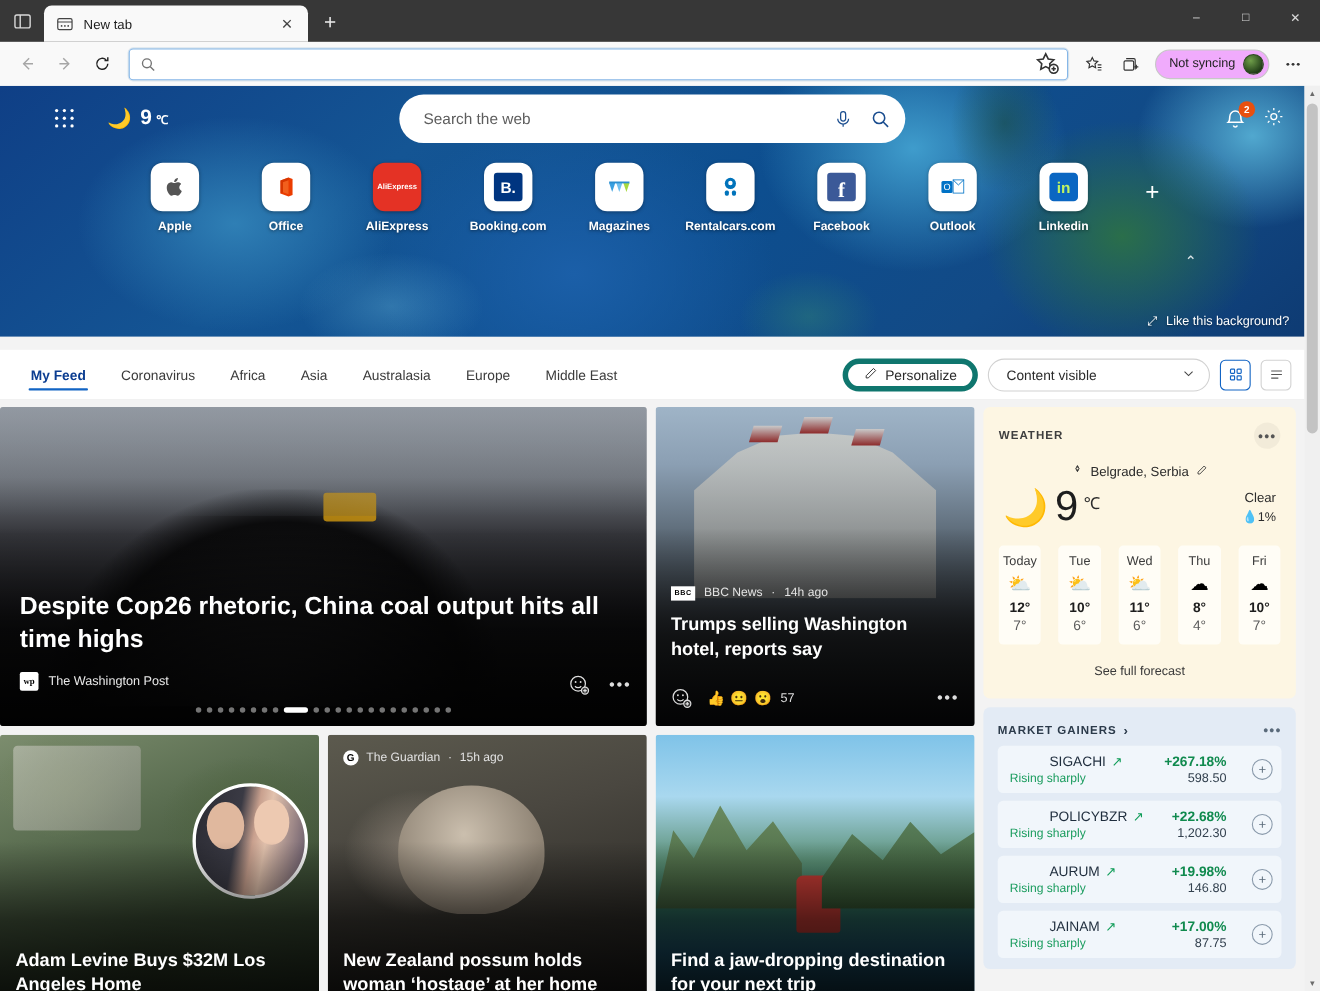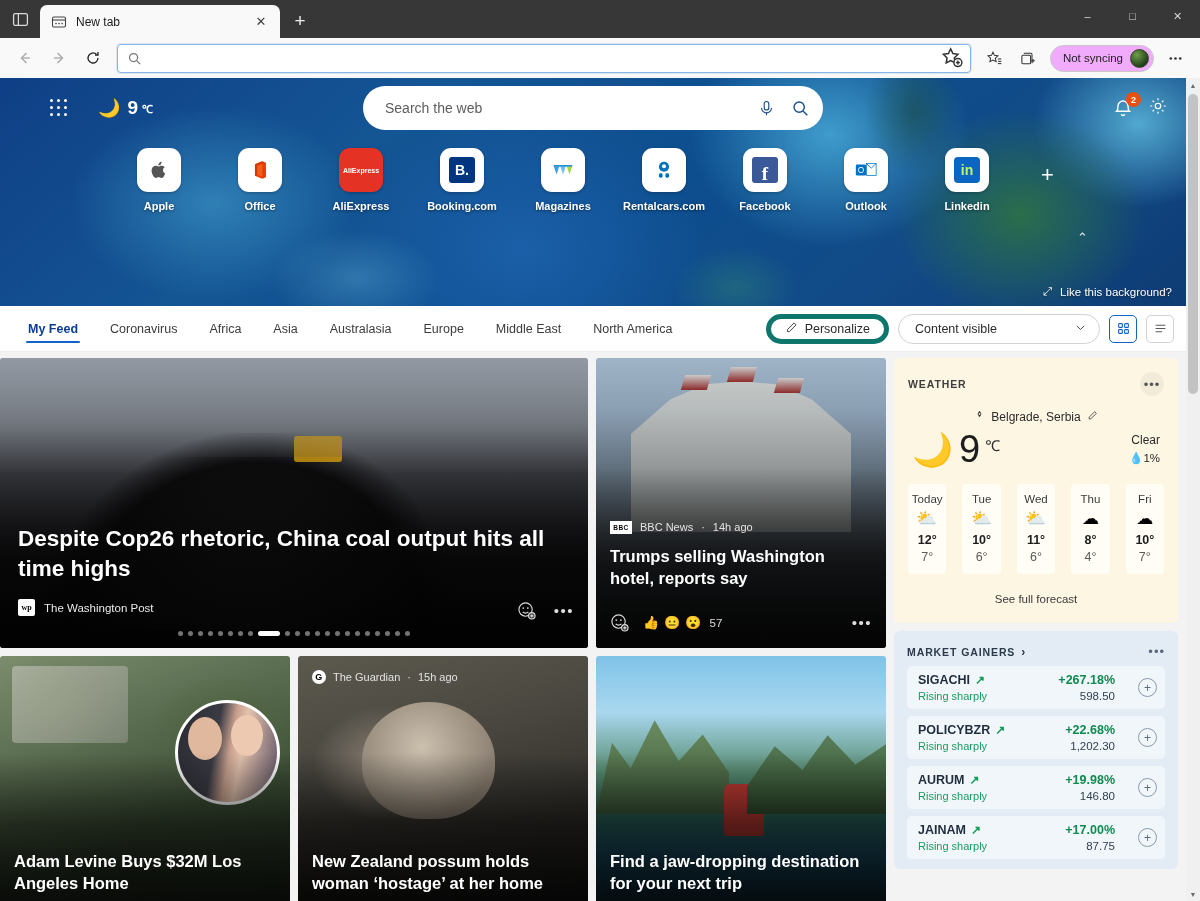--- a/index.html
+++ b/index.html
@@ -119,21 +119,21 @@
   .sc-label { color: #fff; font-size: 11px; font-weight: 600; text-shadow: 0 1px 3px rgba(0,0,0,.5); white-space: nowrap; }
   .sc-add { width: 60px; display:flex; align-items: flex-start; justify-content:center; padding-top:14px; color:#fff; font-size:22px; font-weight:300; }
   .like-bg {
     position: absolute; right: 14px; bottom: 8px; display: flex; align-items: center; gap: 8px;
     color: #fff; font-size: 11.5px; z-index: 3; text-shadow: 0 1px 2px rgba(0,0,0,.4);
   }
 
   
   .feednav {
     height: 46px; background: #fff; display: flex; align-items: center;
-    padding: 0 12px; border-bottom: 1px solid #ececec;
+    padding: 0 12px; border-bottom: 1px solid #ececec; margin-top: 12px;
   }
   .fn-items { display: flex; align-items: center; height: 100%; }
   .fn-item {
     font-size: 12.5px; color: #3b3b3b; padding: 0 16px; height: 100%;
     display: flex; align-items: center; position: relative; white-space: nowrap;
   }
   .fn-item.active { color: #0b3d91; font-weight: 700; }
   .fn-item.active::after {
     content: ""; position: absolute; left: 14px; right: 14px; bottom: 8px; height: 2.5px;
     background: #1264c4; border-radius: 2px;
@@ -298,21 +298,21 @@
   .fc-lo { font-size: 12.5px; color:#5a5a5a; margin-top:3px; }
   .see-full { text-align:center; font-size: 11.5px; color:#3a3a3a; margin-top: 13px; padding: 6px; }
 
   .market-card { background: #e3ebf5; border-radius: 6px; padding: 13px 13px 10px; }
   .mk-head { display:flex; align-items:center; }
   .mk-head .lbl { font-size: 10.5px; font-weight:700; letter-spacing:.9px; color:#2b3a4a; }
   .mk-head .chev { margin-left:6px; font-size:12px; color:#2b3a4a; font-weight:700; }
   .mk-head .more { margin-left:auto; color:#5a6a7a; font-size:13px; letter-spacing:1px; }
   .mk-row { background:#f1f6fb; border-radius:5px; margin-top:7px; padding: 7px 8px 7px 11px; display:flex; align-items:center; }
   .mk-left { flex:1; }
-  .mk-sym { font-size: 12.5px; font-weight:700; color:#1f2d3d; display:flex; align-items:center; gap:5px; }
+  .mk-sym { font-size: 12.5px; font-weight:400; color:#1f2d3d; display:flex; align-items:center; gap:5px;margin-left:36px; }
   .mk-sym .arw { color:#0f9d58; font-size:12px; }
   .mk-note { font-size: 11px; color:#1a9c5e; margin-top:3px; }
   .mk-mid { text-align:right; margin-right: 23px; }
   .mk-pct { font-size: 12.5px; font-weight:700; color:#108a4e; }
   .mk-price { font-size: 11.5px; color:#33414f; margin-top:3px; }
   .mk-add { width: 19px; height: 19px; border-radius:50%; border:1px solid #8a9aab; color:#5a6a7a; font-size:12px; display:flex; align-items:center; justify-content:center; flex:0 0 19px; }
 
   
   .scrollbar { position:absolute; right:0; top:78px; width: 14px; height: 823px; background:#f0f0f0; z-index: 9; }
   .sb-up, .sb-down { width:14px; height:14px; display:flex; align-items:center; justify-content:center; color:#6b6b6b; font-size:7px; }
@@ -557,21 +557,20 @@
 
   <div class="feednav">
     <div class="fn-items">
       <div class="fn-item active">My Feed</div>
       <div class="fn-item">Coronavirus</div>
       <div class="fn-item">Africa</div>
       <div class="fn-item">Asia</div>
       <div class="fn-item">Australasia</div>
       <div class="fn-item">Europe</div>
       <div class="fn-item">Middle East</div>
-      <div class="fn-item">North America</div>
     </div>
     <div class="fn-right">
       <div class="pill-btn">
         <span>
           <svg viewBox="0 0 16 16" width="13" height="13" fill="none" stroke="#333" stroke-width="1.1">
               <path d="M11.2 2.4l2.4 2.4L5.4 13H3v-2.4z"></path>
             </svg>
         </span>
         <span>Personalize</span>
       </div>

